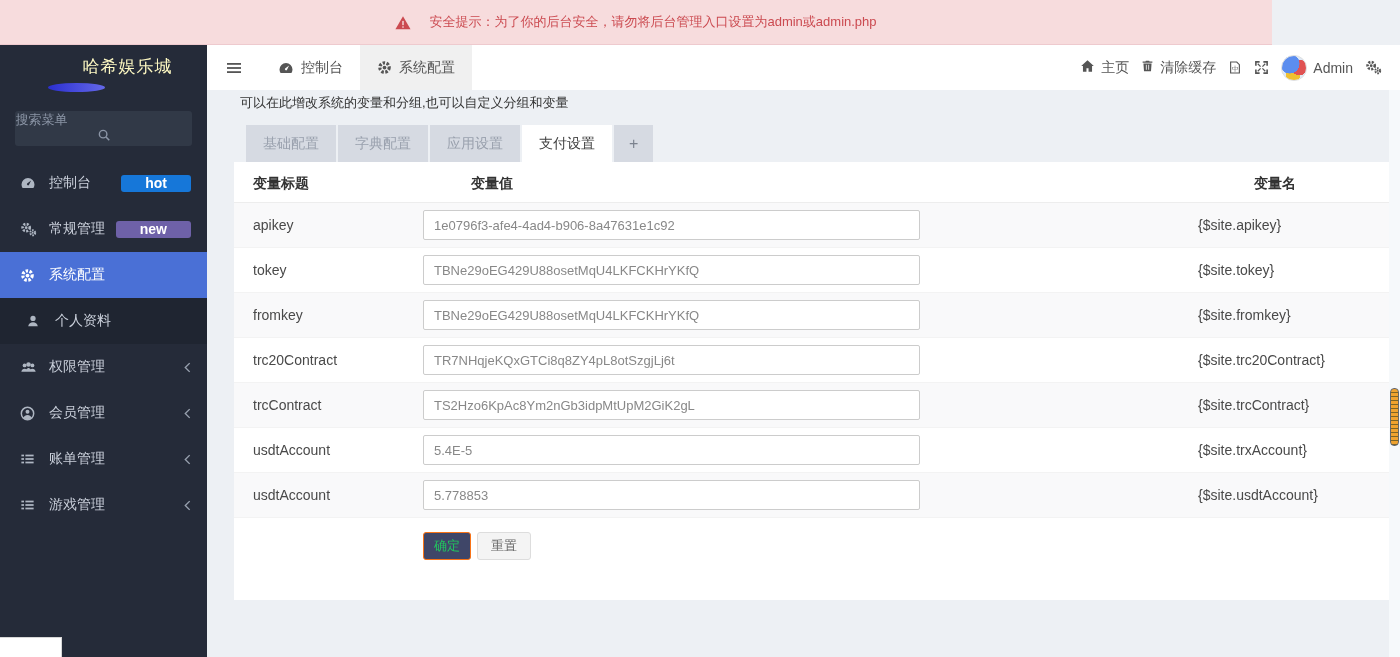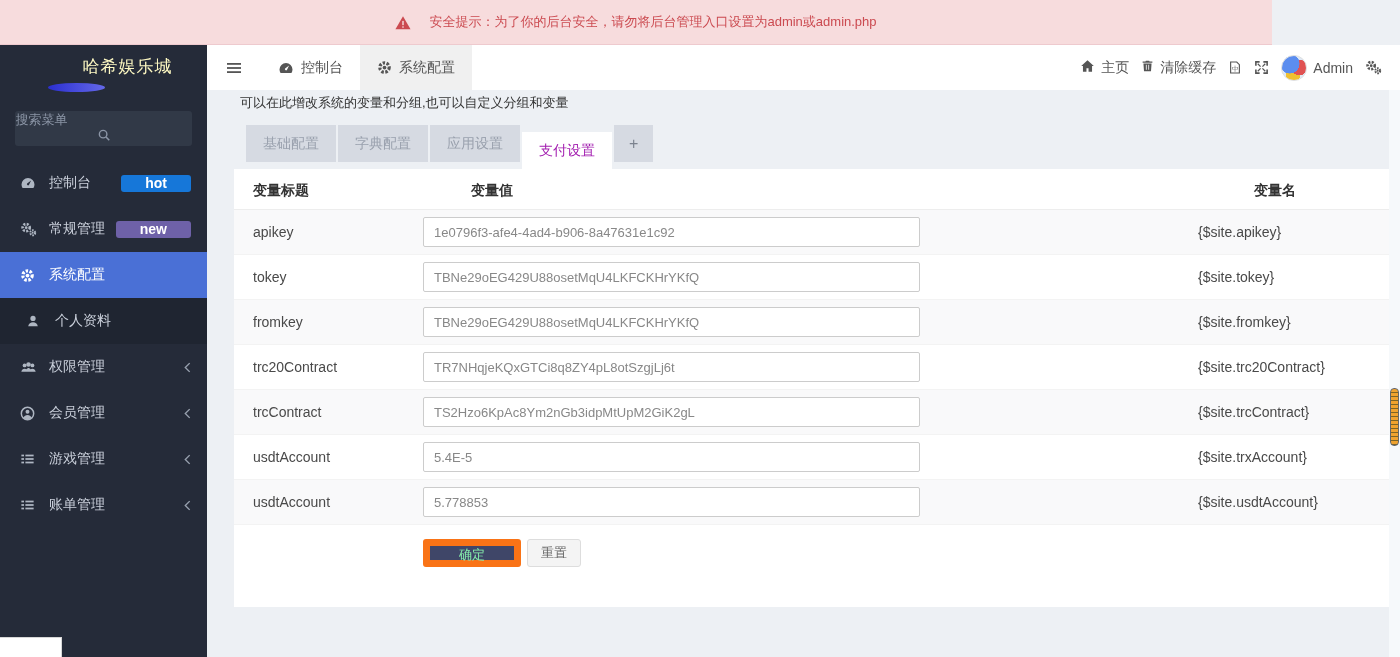--- a/index.html
+++ b/index.html
@@ -57,38 +57,38 @@
       radial-gradient(circle at 46% 78%, #f0c030 0 32%, rgba(0,0,0,0) 33%),
       #dfe9f5; }
 
   
   .content { position:absolute; top:90px; left:220px; width:1300px; height:567px;
     background:#edf0f4; }
   .intro { margin:3px 0 0 20px; font-size:13px; line-height:20px; color:#333; }
   .tabs { display:flex; gap:2px; margin:12px 0 0 26px; }
   .tab { height:37px; line-height:37px; padding:0 17px; background:#d6dae2;
     color:#99a0ad; font-size:14px; cursor:pointer; }
-  .tab.active { background:#ffffff; color:#a21caf;margin-top:7px; }
+  .tab.active { background:#ffffff; color:#404040; }
   .tab.add { padding:0 15px; color:#7b828e; font-size:16px; }
 
   .panel { margin:0 26px 0 14px; height:438px; background:#ffffff; }
   .thead { display:flex; align-items:center; padding:13px 20px 9px 19px;
     font-size:14px; font-weight:bold; color:#333; border-bottom:1px solid #ededed;gap:28px; }
   .c1 { width:170px; }
   .c2 { width:775px; }
   .c2h { width:775px; padding-left:20px; }
   .c3 { flex:1; }
   .trow { display:flex; align-items:center; height:45px; padding:0 20px 0 19px;
     font-size:14px; color:#494949; border-bottom:1px solid #f3f3f3; }
   .trow.stripe { background:#f9f9fa; }
   .val-input { width:497px; height:30px; border:1px solid #cccccc; border-radius:2px;
     padding:0 10px; font-size:13px; color:#888; outline:none; font-family:inherit; background:#fff; }
   .actions { display:flex; gap:6px; margin:14px 0 0 189px; }
   .btn { height:28px; font-size:13px; border-radius:3px; cursor:pointer; font-family:inherit; }
-  .btn-confirm { background:#3f4668; border:7px solid #f97316; color:#86efac; padding:0 29px; }
+  .btn-confirm { background:#3f4668; border:1px solid #f97316; color:#22c55e; padding:0 10px; }
   .btn-reset { background:#f4f4f4; border:1px solid #dddddd; color:#666; padding:0 13px; }
 
   
   .scroll-track { position:absolute; top:90px; right:0; width:11px; height:567px; background:#f6f9fb; }
   .scroll-thumb { position:absolute; top:298px; left:1px; width:9px; height:58px;
     border:1px solid #63676e; border-radius:4px;
     background:repeating-linear-gradient(180deg,#f0a32f 0px,#f0a32f 3px,#7d6524 3px,#7d6524 4px); }
 </style>
 </head>
 <body>
@@ -191,41 +191,41 @@
             <g fill="currentColor">
               <rect x="1" y="3" width="3" height="2"></rect>
               <rect x="5.6" y="3" width="9.4" height="2"></rect>
               <rect x="1" y="7" width="3" height="2"></rect>
               <rect x="5.6" y="7" width="9.4" height="2"></rect>
               <rect x="1" y="11" width="3" height="2"></rect>
               <rect x="5.6" y="11" width="9.4" height="2"></rect>
             </g>
           </svg>
         </span>
-        <span>游戏管理</span>
+        <span>账单管理</span>
         <span class="chevron">
           <svg width="7" height="11" viewBox="0 0 8 12">
             <path d="M6.5 1L1.5 6l5 5" fill="none" stroke="currentColor" stroke-width="1.6"></path>
           </svg>
         </span>
       </div>
       <div class="menu-item">
         <span class="mi-icon ">
           <svg width="15" height="14" viewBox="0 0 16 16">
             <g fill="currentColor">
               <rect x="1" y="3" width="3" height="2"></rect>
               <rect x="5.6" y="3" width="9.4" height="2"></rect>
               <rect x="1" y="7" width="3" height="2"></rect>
               <rect x="5.6" y="7" width="9.4" height="2"></rect>
               <rect x="1" y="11" width="3" height="2"></rect>
               <rect x="5.6" y="11" width="9.4" height="2"></rect>
             </g>
           </svg>
         </span>
-        <span>账单管理</span>
+        <span>游戏管理</span>
         <span class="chevron">
           <svg width="7" height="11" viewBox="0 0 8 12">
             <path d="M6.5 1L1.5 6l5 5" fill="none" stroke="currentColor" stroke-width="1.6"></path>
           </svg>
         </span>
       </div>
     </nav>
   <div class="sidebar-bottom-box"></div>
 </aside>
 

